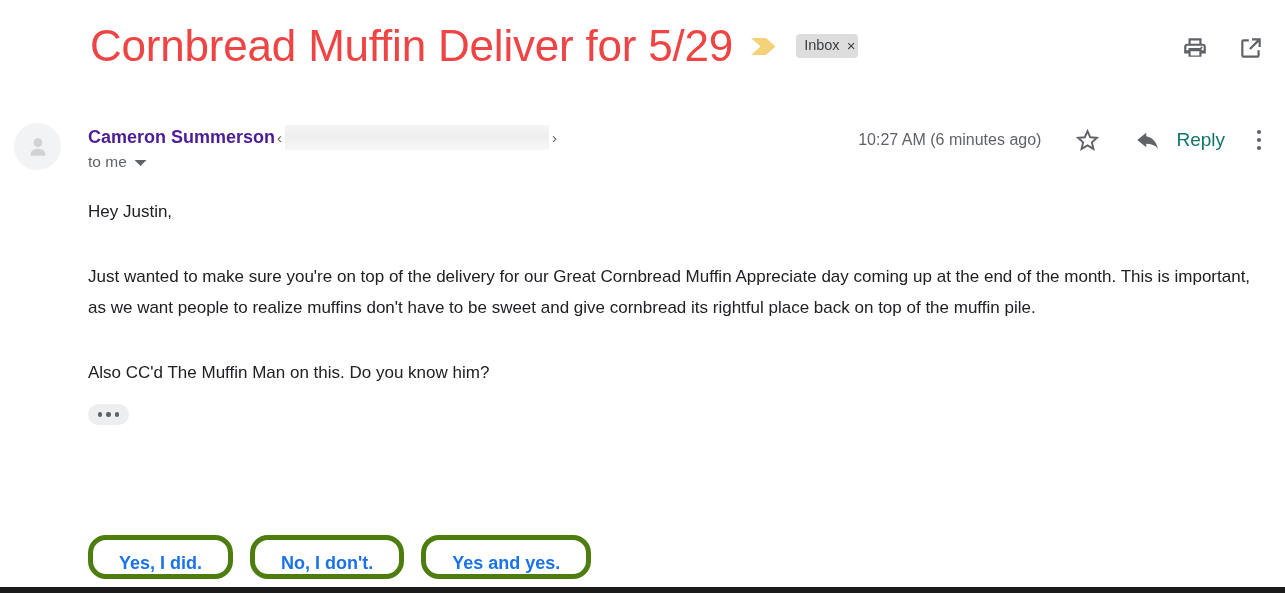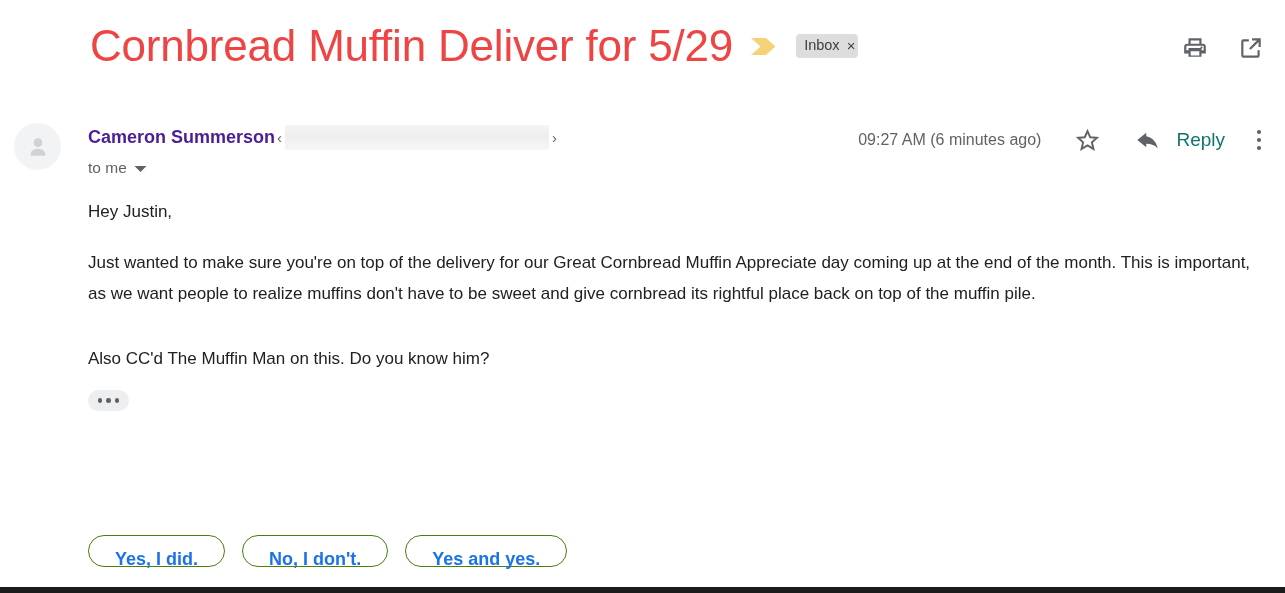--- a/index.html
+++ b/index.html
@@ -115,21 +115,21 @@
     width: 264px;
     height: 25px;
     background: linear-gradient(180deg,#f4f4f5 0%,#eeeeef 45%,#f7f7f8 100%);
     border-radius: 1px;
     margin: 0 1px;
   }
   .recipient-line {
     display: flex;
     align-items: center;
     gap: 7px;
-    margin-top: 9px;
+    margin-top: 3px;
   }
   .recipient-text {
     font-size: 15.5px;
     color: #5f6368;
   }
 
   
   .msg-meta {
     position: absolute;
     right: 22px;
@@ -161,21 +161,21 @@
     left: 88px;
     top: 196px;
     width: 1180px;
   }
   .body-p {
     font-size: 17px;
     line-height: 31.5px;
     color: #202124;
     margin: 0 0 33px 0;
   }
-  .body-p.greeting { margin-bottom: 19px; }
+  .body-p.greeting { margin-bottom: 33px; }
   .body-p.last { margin-bottom: 16px; }
 
   .trim-btn {
     width: 41px; height: 21px;
     background: #eceeef;
     border-radius: 11px;
     display: flex; align-items: center; justify-content: center;
     gap: 4px;
     cursor: pointer;
   }
@@ -187,29 +187,29 @@
 
   
   .smart-replies {
     position: absolute;
     left: 88px;
     top: 535px;
     display: flex;
     gap: 17px;
   }
   .smart-reply {
-    border: 1px solid #4d7c0f;
+    border: 5px solid #4d7c0f;
     border-radius: 18px;
     background: #ffffff;
     color: #1a73e8;
     font-size: 18px;
     font-weight: bold;
     font-family: "Liberation Sans", sans-serif;
     padding: 0 26px;
-    height: 32px;
+    height: 44px;
     line-height: 46px;
     white-space: nowrap;
     cursor: pointer;
   }
 </style>
 </head>
 <body>
 
 <div class="screen">
 
@@ -261,21 +261,21 @@
       <span class="recipient-text">to me</span>
       <span>
         <svg width="13" height="8" viewBox="0 0 13 8" aria-hidden="true">
           <path d="M0.5 1 L6.5 7 L12.5 1 Z" fill="#5f6368"></path>
         </svg>
       </span>
     </div>
   </div>
 
   <div class="msg-meta">
-    <span class="timestamp">09:27 AM (6 minutes ago)</span>
+    <span class="timestamp">10:27 AM (6 minutes ago)</span>
 
     <span class="star-btn">
       <svg width="27" height="27" viewBox="0 0 24 24" aria-hidden="true">
         <path fill="none" stroke="#5f6368" stroke-width="1.7" d="M12 3.6 14.4 9.1 20.4 9.6 15.9 13.6 17.3 19.5 12 16.3 6.7 19.5 8.1 13.6 3.6 9.6 9.6 9.1 Z"></path>
       </svg>
     </span>
 
     <span class="reply-btn">
       <svg width="27" height="27" viewBox="0 0 24 24" aria-hidden="true">
         <path fill="#5f6368" d="M10 8V5l-8 6.5 8 6.5v-3.2c4.6 0 7.9 1.3 10.2 4.2-.9-4.8-3.9-9.4-10.2-10.8z"></path>

